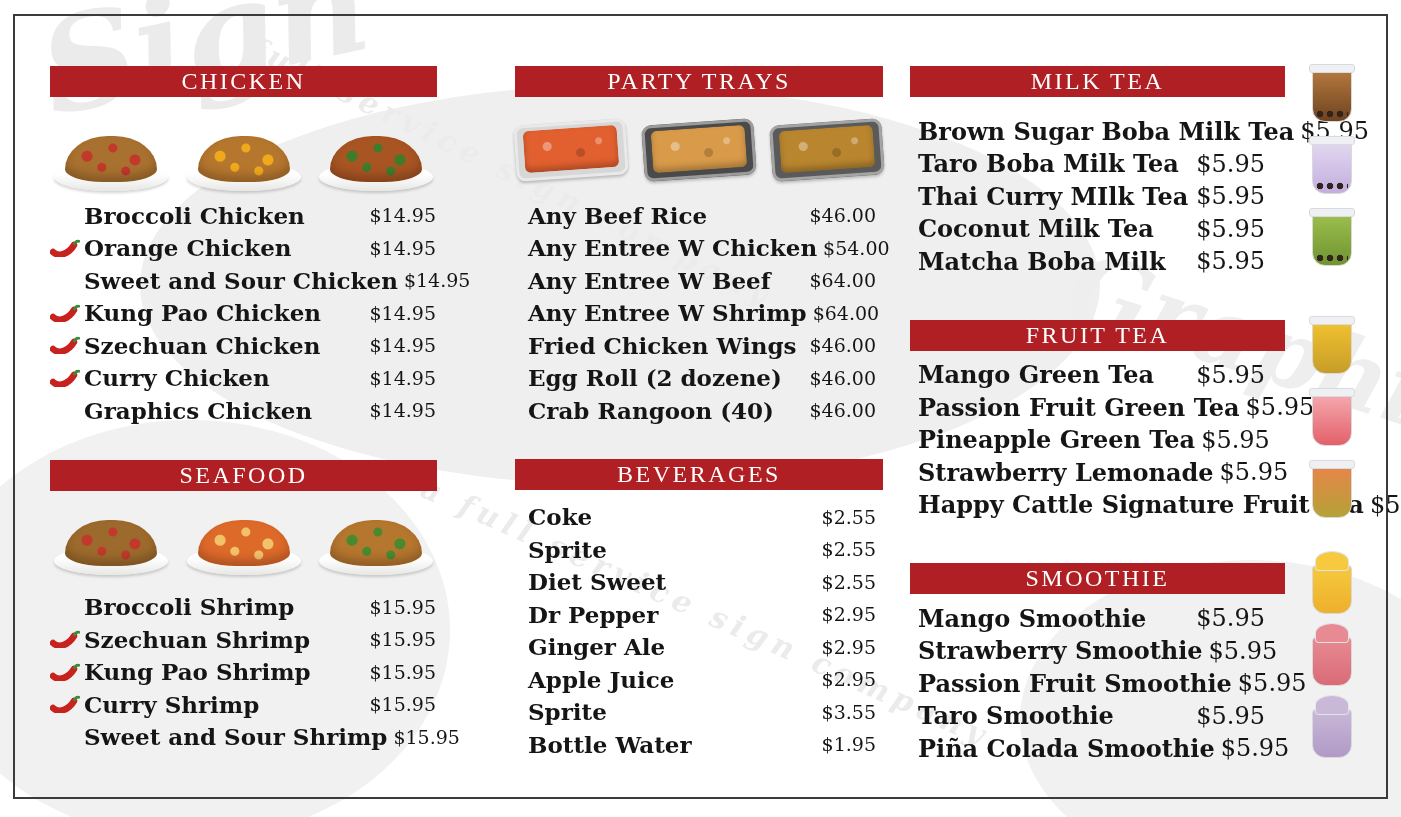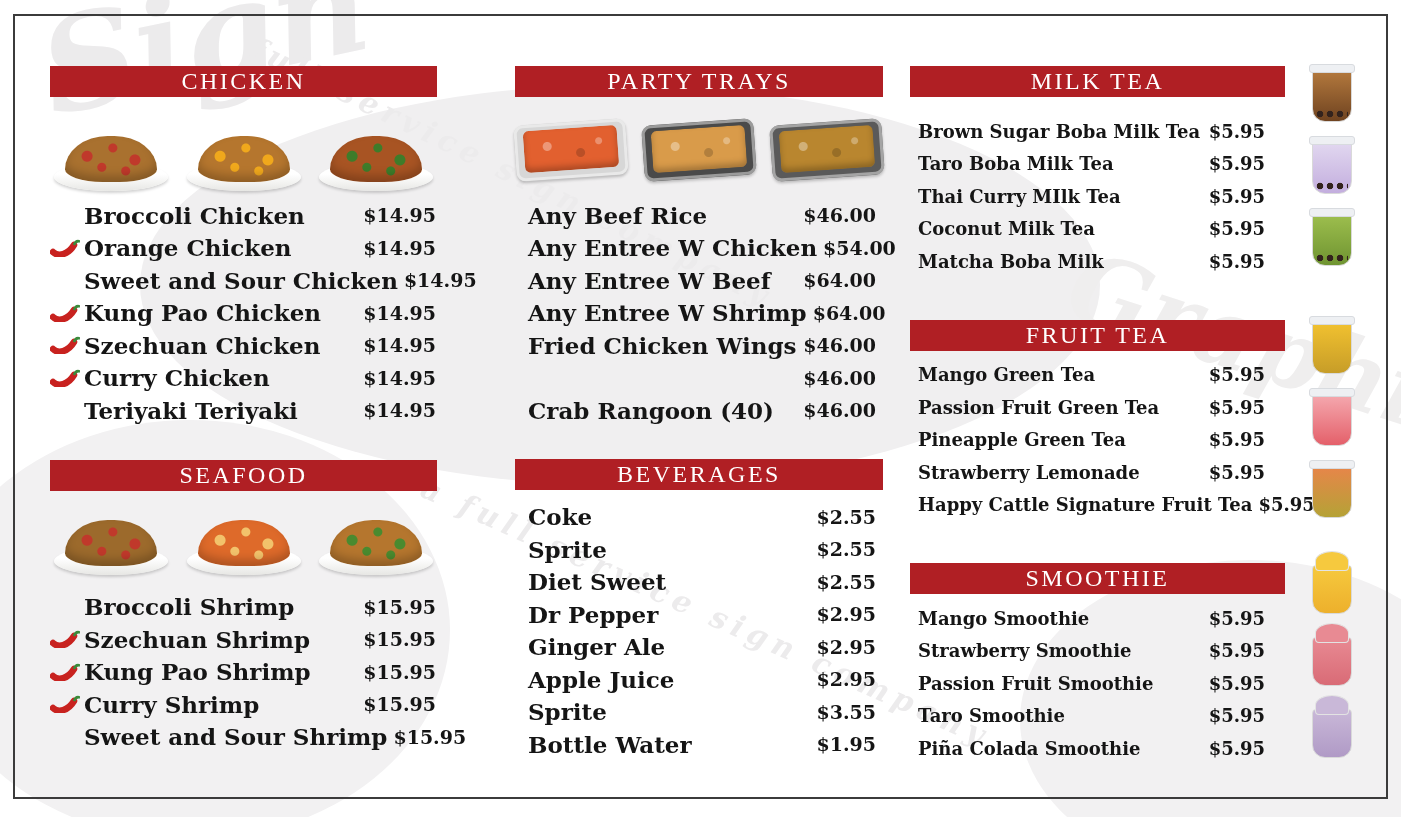--- a/index.html
+++ b/index.html
@@ -25,26 +25,26 @@
   .col1{left:50px;width:387px;}
   .col2{left:515px;width:368px;}
   .col3{left:910px;width:375px;}
   .banner{
     height:31px;background:var(--red,#b01f24);color:#ffffff;
     display:flex;align-items:center;justify-content:center;
     font-family:"Liberation Serif",serif;font-size:24px;letter-spacing:2.5px;font-weight:normal;
   }
   .rows .row{display:flex;align-items:center;height:32.5px;}
   .iname{font-weight:bold;font-size:23px;white-space:nowrap;}
-  .price{margin-left:auto;font-weight:bold;font-size:19px;white-space:nowrap;padding-left:6px;}
+  .price{margin-left:auto;font-weight:normal;font-size:19px;white-space:nowrap;padding-left:6px;}
   .chili{width:34px;flex:0 0 34px;display:flex;align-items:center;}
   .col1 .rows{padding-right:1px;}
   .col2 .rows{padding-left:13px;padding-right:7px;}
   .col3 .rows{padding-left:8px;padding-right:20px;}
-  .col3 .iname,.col3 .price{font-size:18px;}
+  .col3 .iname,.col3 .price{font-size:24px;}
   
   .col1 .plates{margin-top:26px;}
   .col1 .sec2-banner{margin-top:33px;}
   .col1 .sec2-plates{margin-top:16px;}
   .col1 .rows-a{margin-top:4px;}
   .col1 .rows-b{margin-top:12px;}
   .col2 .trays{margin-top:20px;}
   .col2 .rows-a{margin-top:10px;}
   .col2 .sec2-banner{margin-top:32px;}
   .col2 .rows-b{margin-top:11px;}
@@ -201,21 +201,21 @@
     <span class="price">$14.95</span>
   </div>
 
   <div class="row">
     <span class="chili" style="visibility: hidden;">
       <svg width="30" height="18" viewBox="0 0 30 18" aria-hidden="true">
         <path d="M3 13 C8 18 18 16 24 6" stroke="#c8221f" stroke-width="6.5" stroke-linecap="round" fill="none"></path>
         <path d="M24 6 C25 3 27 1.5 30 2.5" stroke="#3a8a3a" stroke-width="2.6" fill="none"></path>
       </svg>
     </span>
-    <span class="iname">Teriyaki Teriyaki</span>
+    <span class="iname">Graphics Chicken</span>
     <span class="price">$14.95</span>
   </div>
 </div>
 
     <header class="banner sec2-banner">
       <span>SEAFOOD</span>
     </header>
     <div class="plates sec2-plates">
   <div class="plate" style="--food: #9c6a2c; --accent: #c0392b;">
     <div class="mound"></div>
@@ -336,20 +336,21 @@
   </div>
 
   <div class="row">
 
     <span class="iname">Fried Chicken Wings</span>
     <span class="price">$46.00</span>
   </div>
 
   <div class="row">
 
+    <span class="iname">Egg Roll (2 dozene)</span>
     <span class="price">$46.00</span>
   </div>
 
   <div class="row">
 
     <span class="iname">Crab Rangoon (40)</span>
     <span class="price">$46.00</span>
   </div>
 </div>
 

